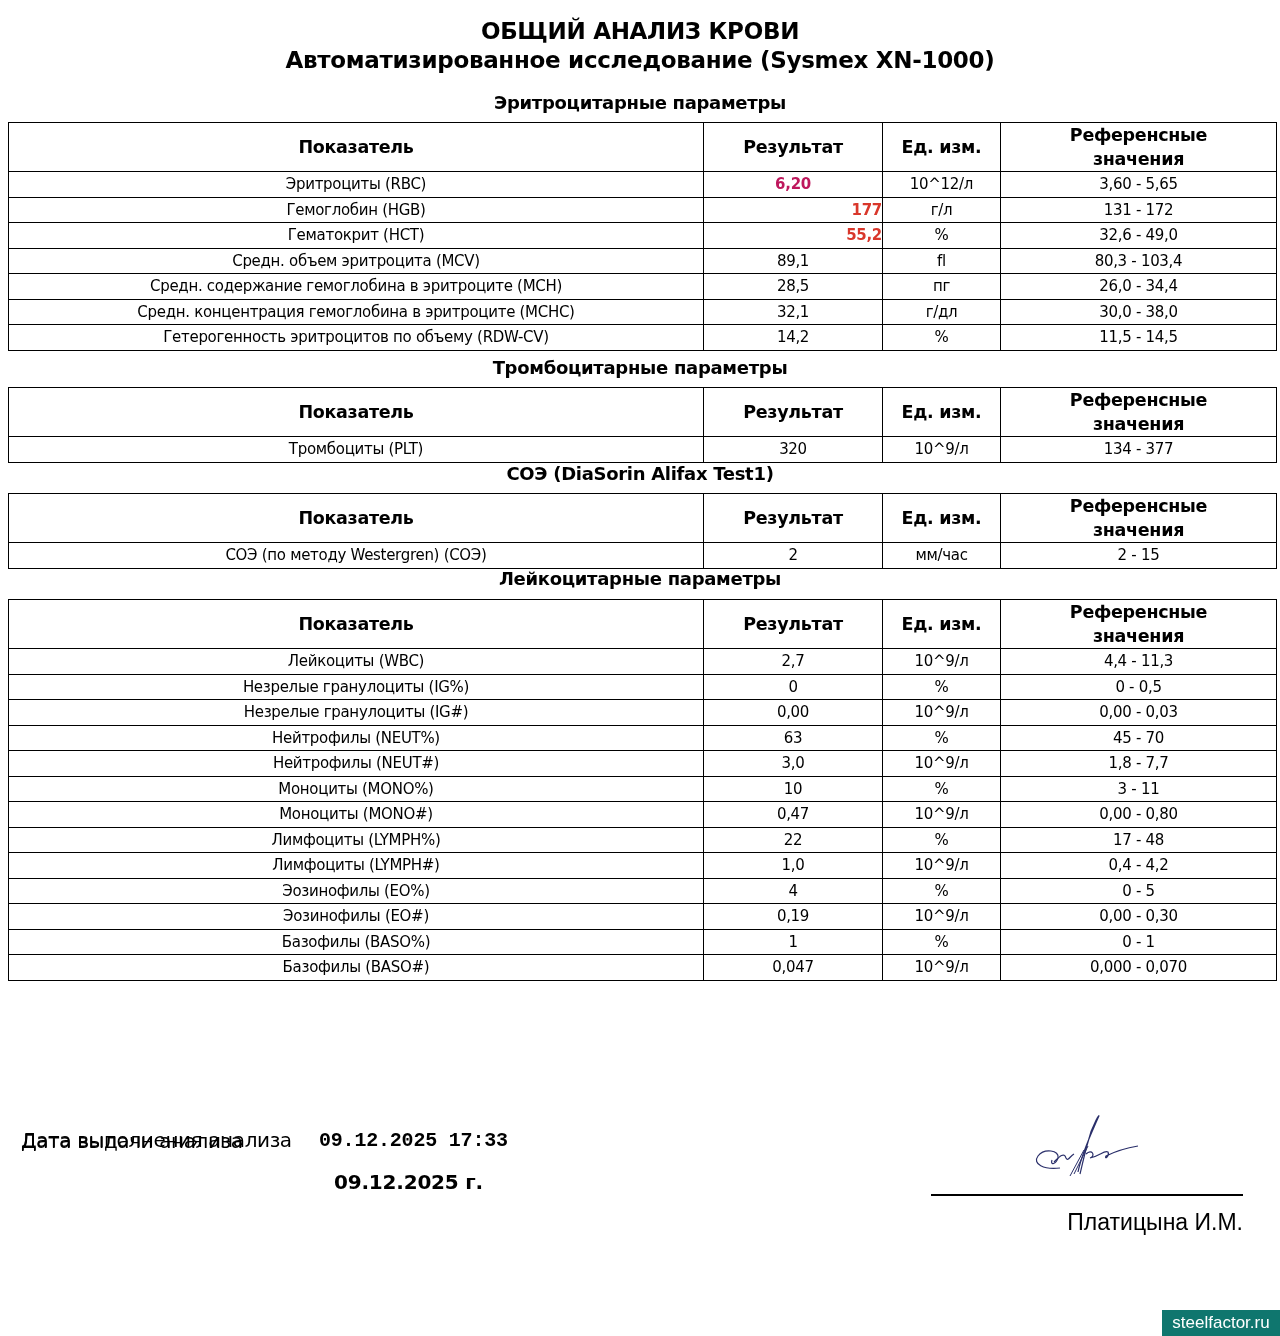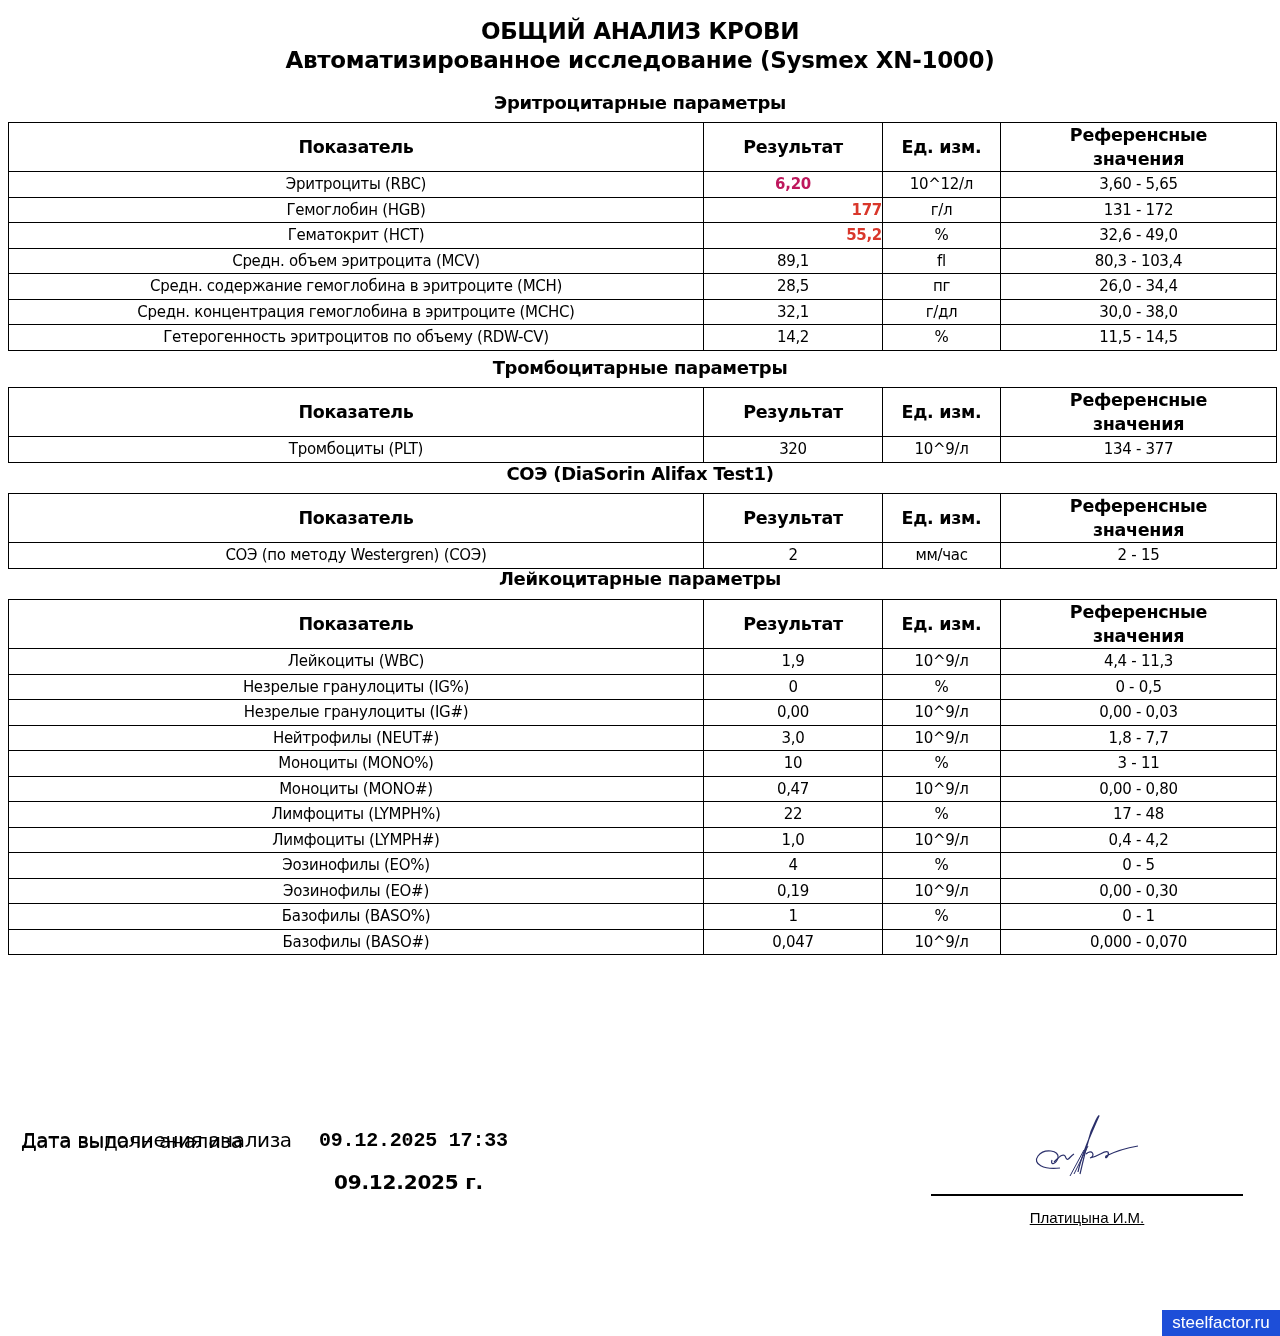--- a/index.html
+++ b/index.html
@@ -36,25 +36,25 @@
   col.c3 { width: 118px; }
   col.c4 { width: 276px; }
   .flag { color: #d9372b; font-weight: bold; font-size: 16.5px; }
   .footer-label {
     position: absolute; left: 21px; font-size: 20px; font-family: "DejaVu Sans", sans-serif; letter-spacing: -0.4px;
   }
   .footer-value {
     position: absolute; left: 319px; font-size: 20px; font-weight: bold; letter-spacing: -0.2px;
   }
   .sig-line { position: absolute; left: 931px; top: 1194px; width: 312px; height: 2px; background: #000; }
-  .signer { position: absolute; left: 931px; width: 312px; top: 1209px; text-align: center; font-size: 15px; font-family: "Liberation Sans", sans-serif; text-decoration: underline; }
+  .signer { position: absolute; left: 931px; width: 312px; top: 1209px; text-align: right; font-size: 23px; font-family: "Liberation Sans", sans-serif; }
   .signature { position: absolute; left: 1030px; top: 1112px; }
   .watermark {
     position: absolute; left: 1162px; top: 1310px; width: 118px; height: 26px;
-    background: #1d4ed8; color: #fff; font-family: "Liberation Sans", sans-serif; font-size: 17px;
+    background: #0f766e; color: #fff; font-family: "Liberation Sans", sans-serif; font-size: 17px;
     line-height: 26px; text-align: center;
   }
 </style>
 </head>
 <body>
 
 <div class="title t1" style="width:1336px;left:-28px;">ОБЩИЙ АНАЛИЗ КРОВИ</div>
 <div class="title t2" style="width:1336px;left:-28px;">Автоматизированное исследование (Sysmex XN-1000)</div>
 
 <div class="section-title" style="top:92px;left:-28px;">Эритроцитарные параметры</div>
@@ -183,35 +183,41 @@
     <tr>
       <th>Показатель</th>
       <th>Результат</th>
       <th>Ед. изм.</th>
       <th class="ref"><span>Референсные</span><br><span>значения</span></th>
     </tr>
   </thead>
   <tbody>
       <tr>
         <td>Лейкоциты (WBC)</td>
-        <td>1,9</td>
+        <td>2,7</td>
         <td>10^9/л</td>
         <td>4,4 - 11,3</td>
       </tr>
       <tr>
         <td>Незрелые гранулоциты (IG%)</td>
         <td>0</td>
         <td>%</td>
         <td>0 - 0,5</td>
       </tr>
       <tr>
         <td>Незрелые гранулоциты (IG#)</td>
         <td>0,00</td>
         <td>10^9/л</td>
         <td>0,00 - 0,03</td>
+      </tr>
+      <tr>
+        <td>Нейтрофилы (NEUT%)</td>
+        <td>63</td>
+        <td>%</td>
+        <td>45 - 70</td>
       </tr>
       <tr>
         <td>Нейтрофилы (NEUT#)</td>
         <td>3,0</td>
         <td>10^9/л</td>
         <td>1,8 - 7,7</td>
       </tr>
       <tr>
         <td>Моноциты (MONO%)</td>
         <td>10</td>

